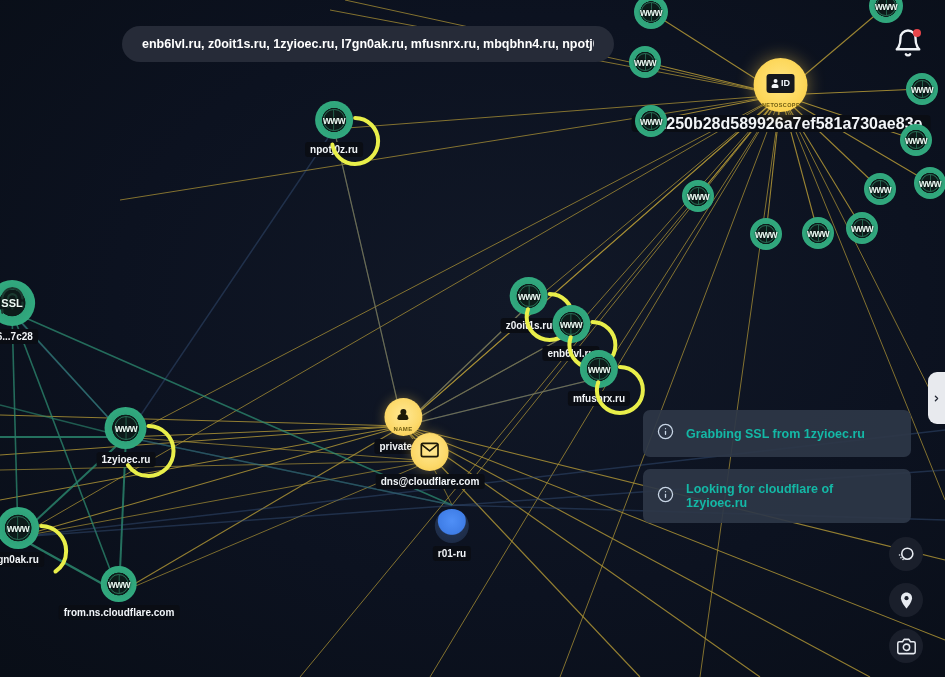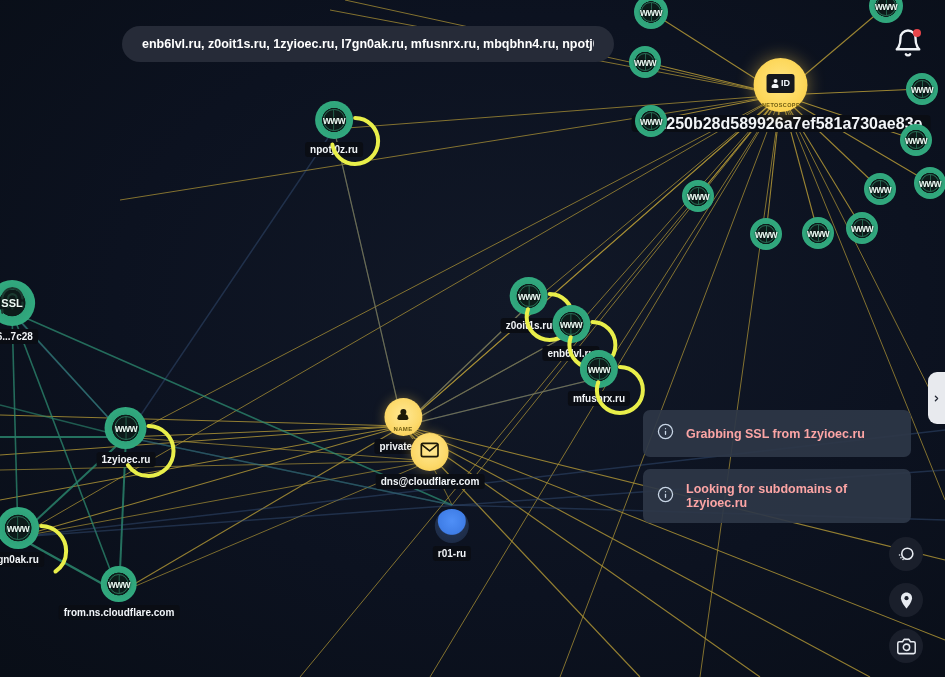--- a/index.html
+++ b/index.html
@@ -180,21 +180,21 @@
     position: absolute; right: 34px; top: 410px;
     display: flex; flex-direction: column; gap: 12px;
   }
   .toast {
     width: 268px; box-sizing: border-box;
     background: rgba(46,55,72,0.92);
     border-radius: 7px; padding: 13px 14px;
     display: flex; align-items: center; gap: 12px;
     cursor: pointer;
   }
-  .toast-text { color: #fca5a5; font-size: 12.5px; font-weight: bold; }
+  .toast-text { color: #14b8a6; font-size: 12.5px; font-weight: bold; }
   .toast-icon { flex: 0 0 auto; }
 
   
   #panel-handle {
     position: absolute; right: 0; top: 372px;
     width: 17px; height: 52px;
     background: #e8eaee; border-radius: 9px 0 0 9px;
     display: flex; align-items: center; justify-content: center;
     cursor: pointer;
   }
@@ -524,21 +524,21 @@
       <span class="toast-text">Grabbing SSL from 1zyioec.ru</span>
     </div>
     <div class="toast">
       <span class="toast-icon">
         <svg width="17" height="17" viewBox="0 0 24 24" fill="none" stroke="#c9d6e6" stroke-width="1.8" stroke-linecap="round" stroke-linejoin="round">
           <circle cx="12" cy="12" r="10"></circle>
           <line x1="12" y1="16" x2="12" y2="12"></line>
           <line x1="12" y1="8" x2="12.01" y2="8"></line>
         </svg>
       </span>
-      <span class="toast-text">Looking for subdomains of 1zyioec.ru</span>
+      <span class="toast-text">Looking for cloudflare of 1zyioec.ru</span>
     </div>
   </div>
 
   <div id="panel-handle">
     <svg width="9" height="13" viewBox="0 0 24 24" fill="none" stroke="#222733" stroke-width="3.4" stroke-linecap="round" stroke-linejoin="round">
       <polyline points="9 18 15 12 9 6"></polyline>
     </svg>
   </div>
 
   <div id="controls">

